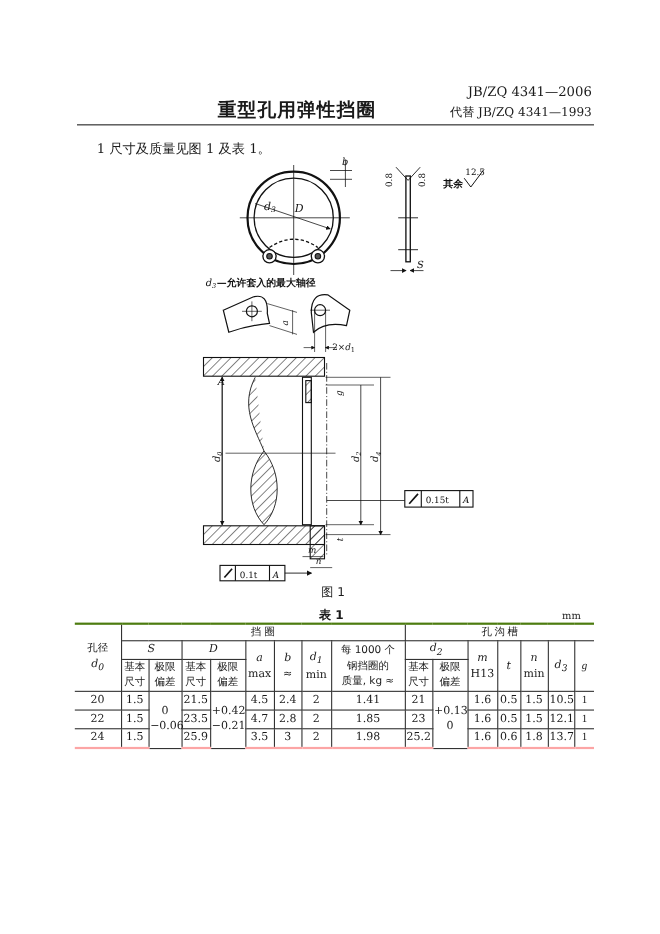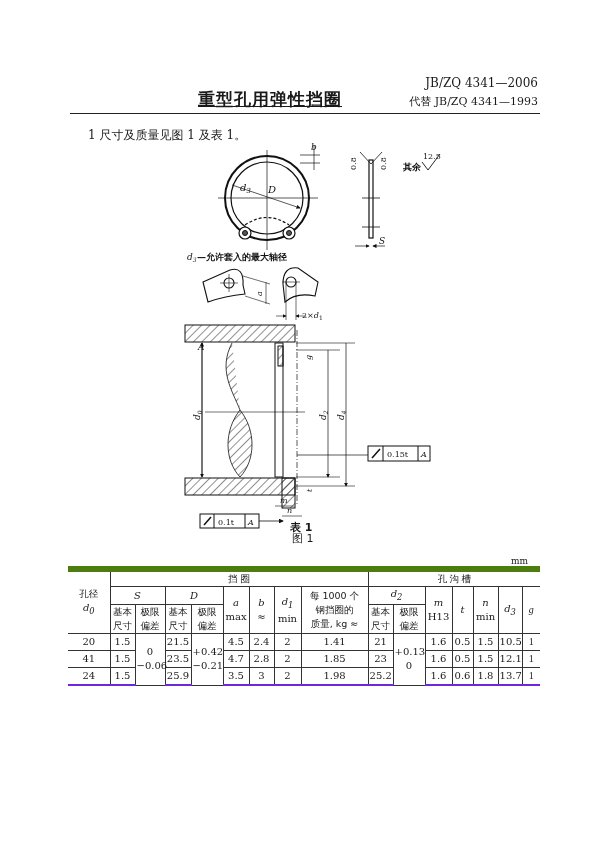--- a/index.html
+++ b/index.html
@@ -1,36 +1,36 @@
 <!DOCTYPE html>
 <html><head>
 <meta charset="utf-8">
 <style>
   html, body { margin: 0; padding: 0; background: #ffffff; }
   body { width: 600px; height: 849px; position: relative; overflow: hidden; color: #1a1a1a;
          font-family: "DejaVu Serif", "Liberation Serif", serif; }
   .abs { position: absolute; }
   .doc-title { left: 198px; top: 88px; font-size: 17px; font-weight: bold; letter-spacing: 1px;
-               font-family: "DejaVu Sans", "Liberation Sans", sans-serif; text-decoration: underline; }
+               font-family: "DejaVu Sans", "Liberation Sans", sans-serif; }
   .std-code { right: 62px; top: 76px; font-size: 12px; text-align: right; }
   .std-replace { right: 62px; top: 94px; font-size: 11px; text-align: right; }
   .header-rule { left: 70px; top: 113px; width: 470px; height: 0; border-top: 1.5px solid #222; }
   .intro { left: 88px; top: 127px; font-size: 12px; }
   .drawing { left: 160px; top: 140px; }
   .svgtext { font-family: "DejaVu Serif", "Liberation Serif", serif; fill: #111; }
   .fig-label { left: 292px; top: 531px; font-size: 11px; font-weight: normal;
                font-family: "DejaVu Sans", "Liberation Sans", sans-serif; }
-  .table-label { left: 290px; top: 520px; font-size: 11px; font-weight: bold;
+  .table-label { left: 290px; top: 552px; font-size: 11px; font-weight: bold;
                  font-family: "DejaVu Sans", "Liberation Sans", sans-serif; }
   .unit { right: 72px; top: 556px; font-size: 9px; text-align: right; }
   table.spec { position: absolute; left: 68px; top: 566px; width: 472px; border-collapse: collapse;
                font-size: 10px; text-align: center; table-layout: fixed; }
   table.spec td, table.spec th { border: 1px solid #333; padding: 0 1px; line-height: 14px; font-weight: normal; }
-  table.spec tr.top-rule td, table.spec tr.top-rule th { border-top: 6px solid #4d7c0f; margin-top: 12px; }
-  table.spec tr.bottom-rule td { border-bottom: 2px solid #6d28d9; }
+  table.spec tr.top-rule td, table.spec tr.top-rule th { border-top: 2px solid #4d7c0f; margin-top: 12px; }
+  table.spec tr.bottom-rule td { border-bottom: 2px solid #fca5a5; }
   table.spec .noleft { border-left: none; }
   table.spec .noright { border-right: none; font-family: Liberation Serif, serif; }
   .it { font-style: italic; }
   .cjk { font-family: "DejaVu Sans", "Liberation Sans", sans-serif; font-size: 9.5px; }
   .bold { font-weight: normal; }
   .datarow td { height: 16px; }
 </style>
 </head>
 <body>
 
@@ -270,21 +270,21 @@
           <div>+0.13</div>
           <div>0</div>
         </td>
     <td class="bold">1.6</td>
     <td class="bold">0.5</td>
     <td>1.5</td>
     <td>10.5</td>
     <td class="bold noright">1</td>
   </tr>
   <tr class="datarow">
-    <td class="noleft">41</td>
+    <td class="noleft">22</td>
     <td>1.5</td>
     <td>23.5</td>
     <td>4.7</td>
     <td>2.8</td>
     <td>2</td>
     <td>1.85</td>
     <td>23</td>
     <td class="bold">1.6</td>
     <td class="bold">0.5</td>
     <td>1.5</td>

